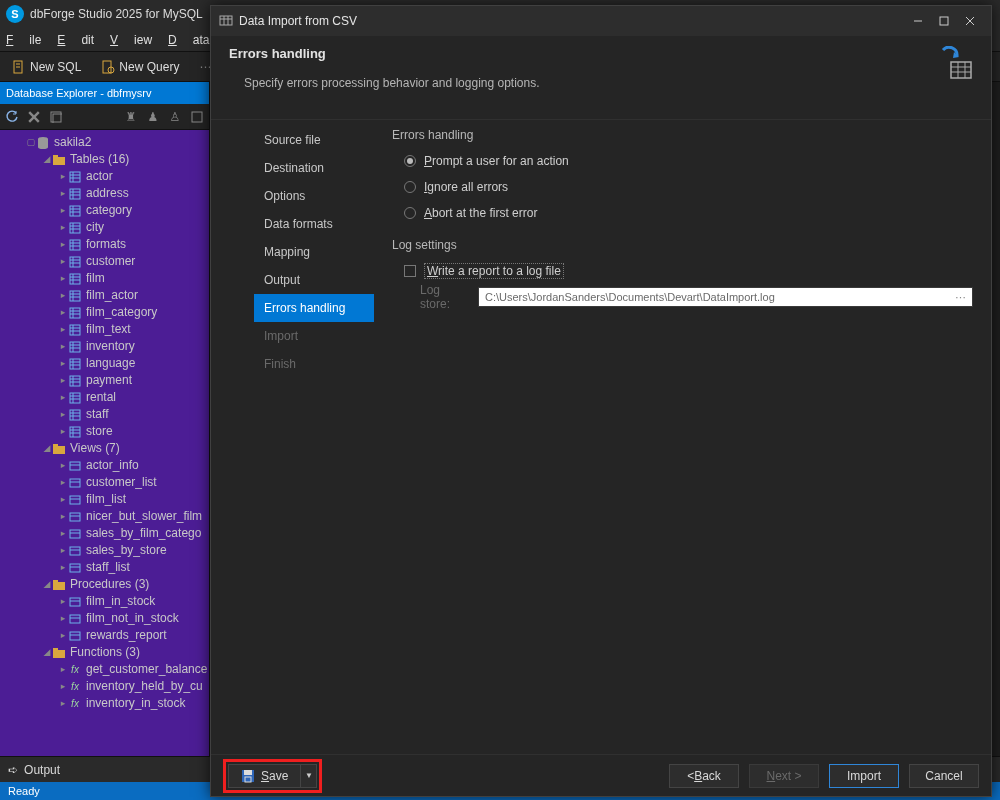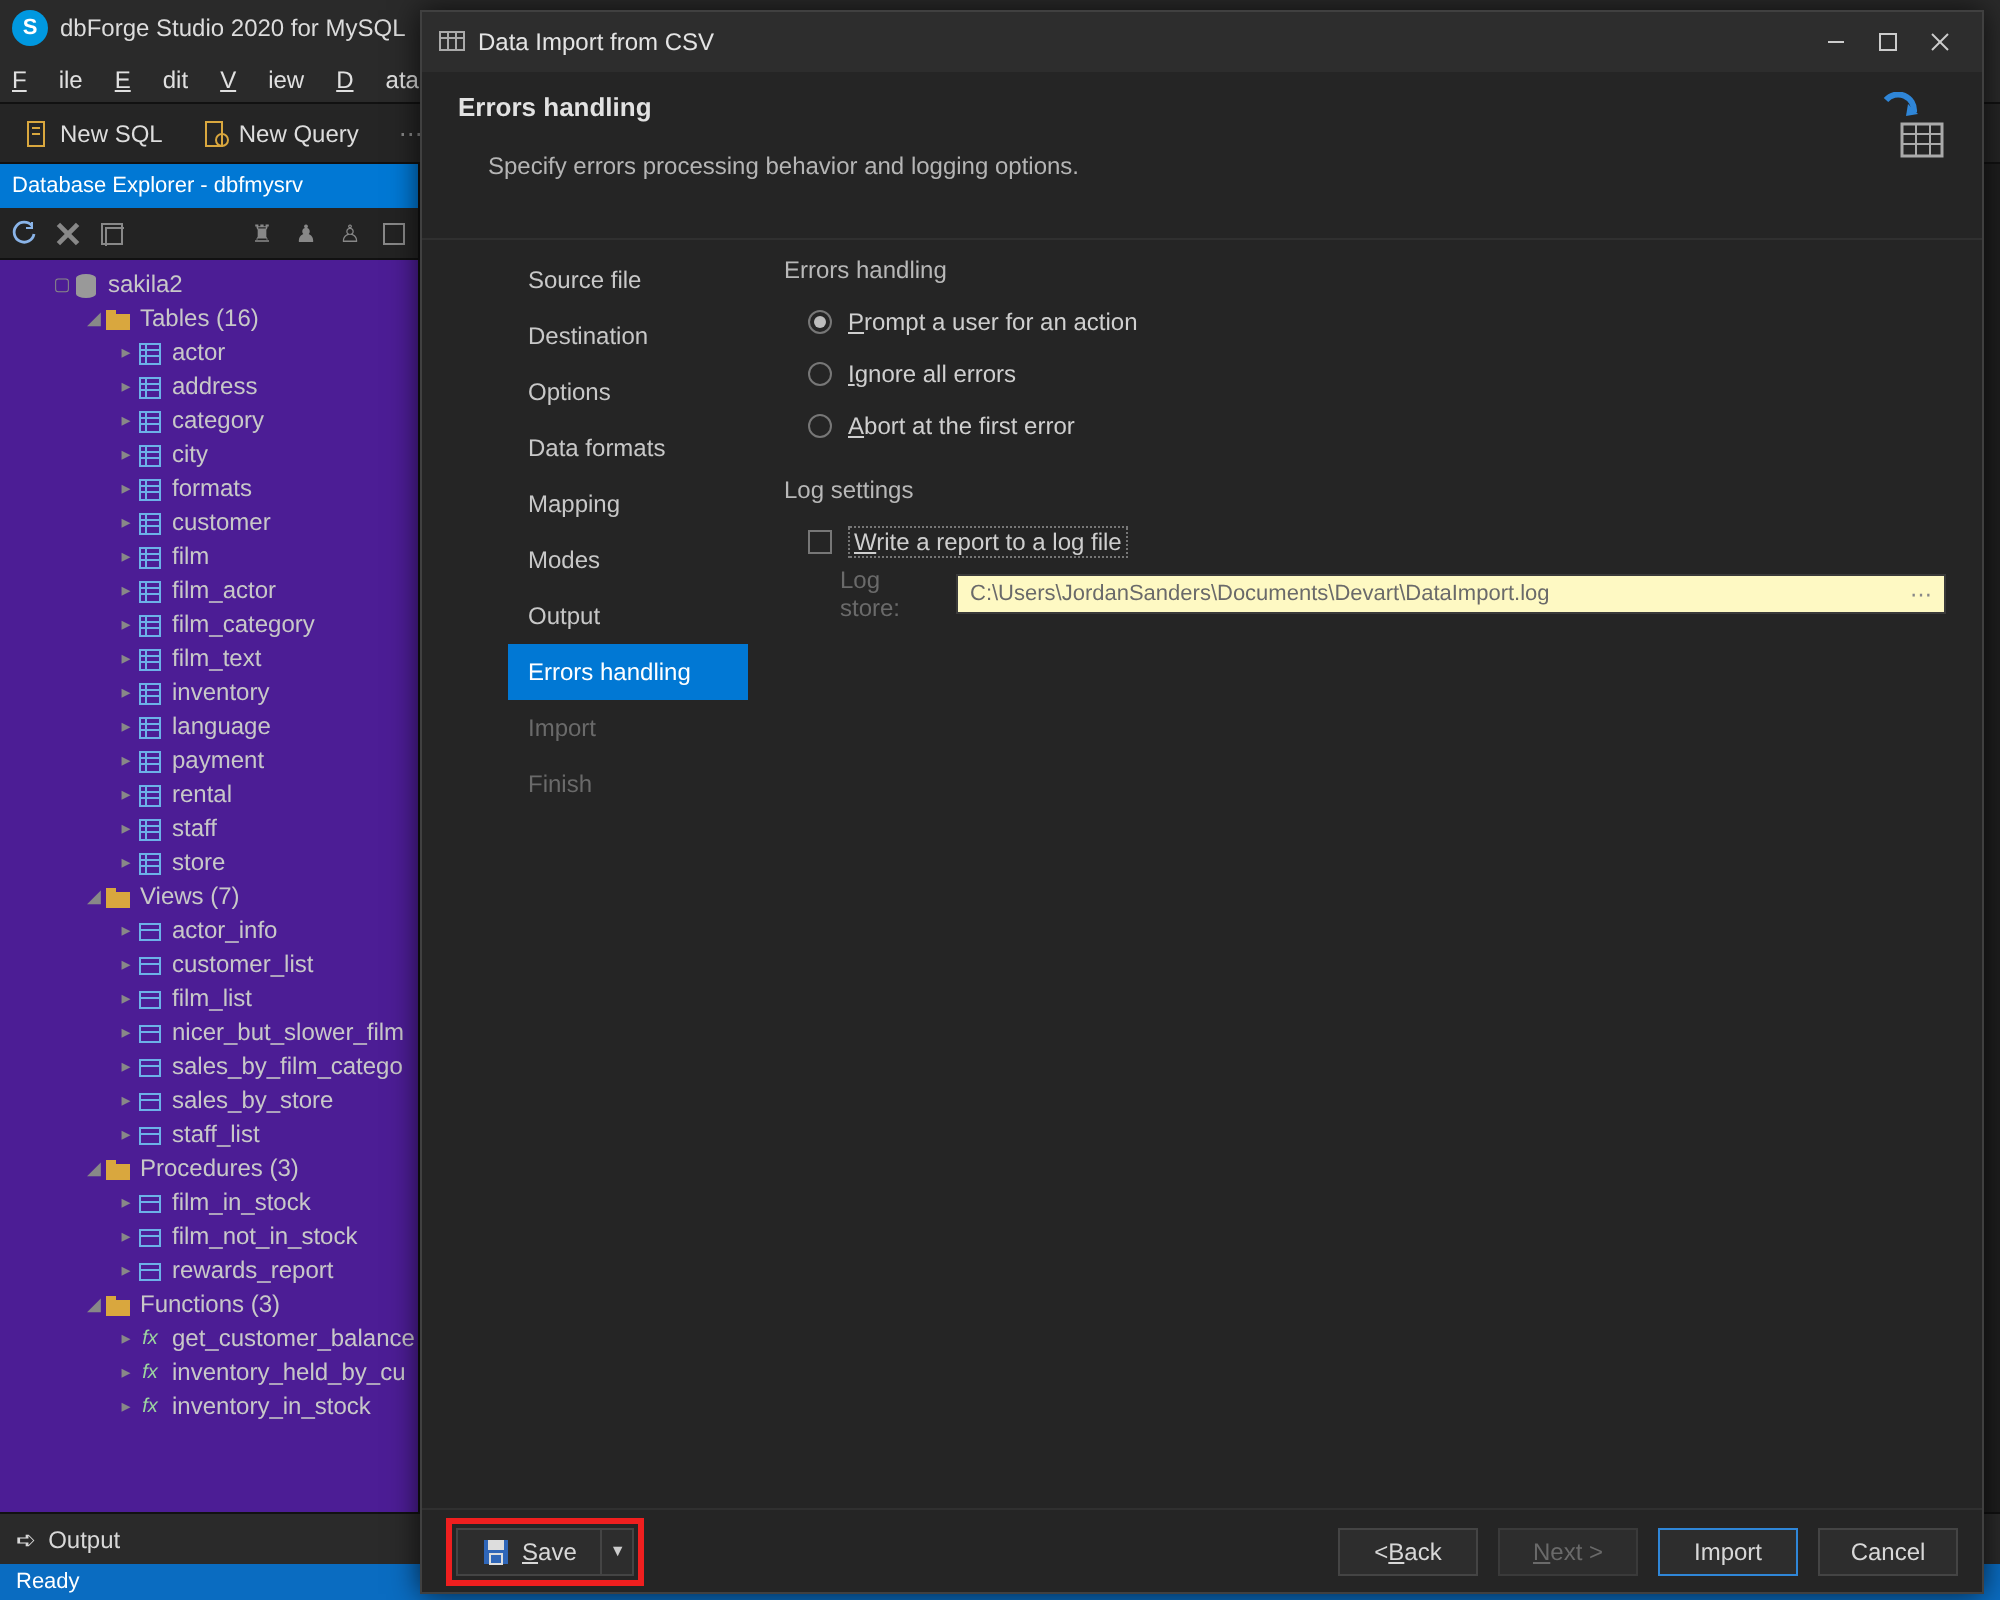--- a/index.html
+++ b/index.html
@@ -209,21 +209,21 @@
   }
   .check-row .label.dotted, .radio-row .label.dotted { border:1px dotted #777; padding: 0 2px; }
   .logfile-row {
     display: flex; align-items: center;
     padding-left: 28px; gap: 8px;
     height: 26px;
   }
   .logfile-row .lbl { color: #6a6a6a; width: 50px; }
   .logfile-row .field {
     flex: 1; height: 20px;
-    background: #fef9c3; border: 1px solid #3a3a3a;
+    background: #ffffff; border: 1px solid #3a3a3a;
     color: #6a6a6a;
     padding: 0 6px;
     display: flex; align-items: center; justify-content: space-between;
     font-size: 11px;
   }
   .dialog-footer {
     height: 42px;
     background: #252525;
     border-top: 1px solid #303030;
     display: flex; align-items: center;
@@ -255,21 +255,21 @@
     color:#ccc; font-size:8px;
   }
 </style>
 </head>
 <body>
 
 <div class="app">
 
   <div class="titlebar">
     <span class="logo">S</span>
-    <span>dbForge Studio 2020 for MySQL</span>
+    <span>dbForge Studio 2025 for MySQL</span>
     <span class="spacer"></span>
     <span class="winbtn">
         <svg viewBox="0 0 10 10">
           <line x1="1" y1="5" x2="9" y2="5" stroke="#ccc" stroke-width="1"></line>
         </svg>
       </span>
     <span class="winbtn">
         <svg viewBox="0 0 10 10">
           <rect x="1" y="1" width="8" height="8" fill="none" stroke="#ccc" stroke-width="1"></rect>
         </svg>
@@ -760,21 +760,20 @@
         </svg>
       </div>
     </div>
     <div class="dialog-body">
       <div class="wizard-nav" id="wizard-nav">
           <div class="step">Source file</div>
           <div class="step">Destination</div>
           <div class="step">Options</div>
           <div class="step">Data formats</div>
           <div class="step">Mapping</div>
-          <div class="step">Modes</div>
           <div class="step">Output</div>
           <div class="step active">Errors handling</div>
           <div class="step disabled">Import</div>
           <div class="step disabled">Finish</div>
         </div>
       <div class="wizard-content">
         <div class="groupbox">
           <span class="gtitle">Errors handling</span>
           <div class="radio-row">
             <span class="radio sel"></span>

